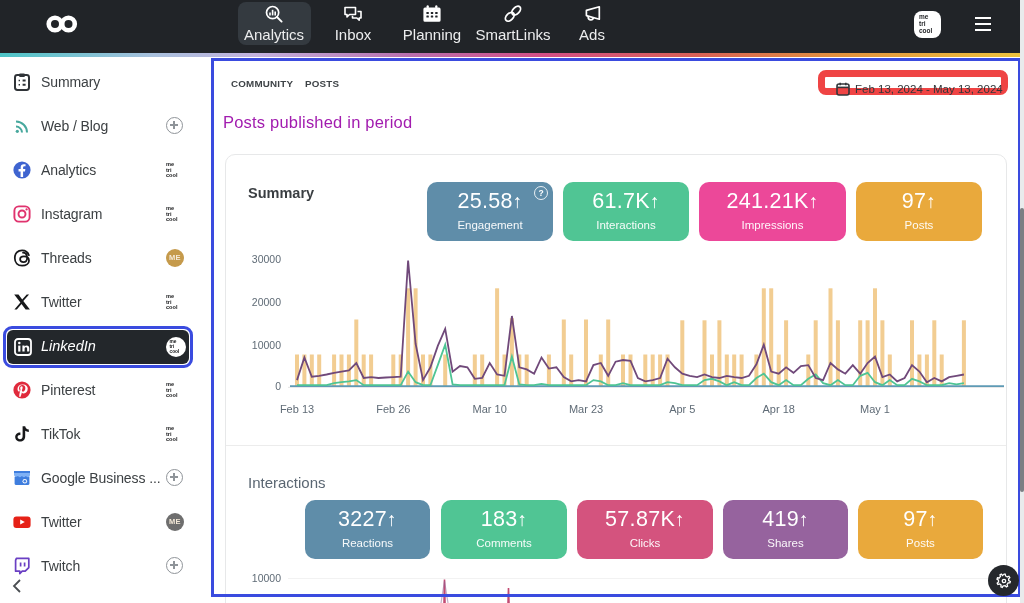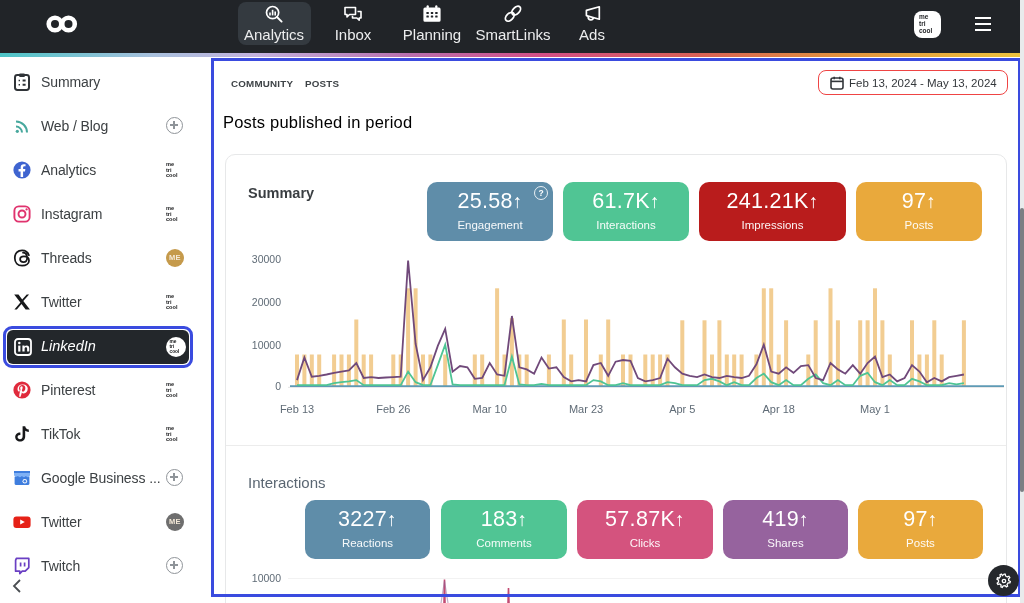--- a/index.html
+++ b/index.html
@@ -22,23 +22,23 @@
 .srow .bdg{position:absolute;left:166px;top:50%;margin-top:-9px;width:20px;height:18px;}
 .mclogo{font-size:5.6px;line-height:5.7px;font-weight:bold;color:#17181a;padding-top:1px;}
 .pluscirc{width:17px;height:17px;border:1.6px solid #8f9499;border-radius:50%;position:relative;}
 .pluscirc:before{content:"";position:absolute;left:3px;top:6.2px;width:7.8px;height:1.6px;background:#8f9499;}
 .pluscirc:after{content:"";position:absolute;left:6.2px;top:3px;width:1.6px;height:7.8px;background:#8f9499;}
 .mecirc{width:18px;height:18px;border-radius:50%;color:#f4e9d8;font-size:7.5px;font-weight:bold;
   text-align:center;line-height:18px;letter-spacing:0.3px;}
 .panelbg{left:211px;top:58px;width:810px;height:545px;background:#fff;z-index:1;}
 .panelborder{left:211px;top:58px;width:810px;height:539px;border:3px solid #3a4bdf;z-index:40;pointer-events:none;}
 .tab{top:78px;font-size:9.8px;font-weight:bold;letter-spacing:0.2px;color:#3e4347;z-index:2;}
-.datebtn{left:818px;top:70px;width:190px;height:25px;border:1px solid #ef4444;border-radius:8px;background:#fff;z-index:2;}
+.datebtn{left:818px;top:70px;width:190px;height:25px;border:7px solid #ef4444;border-radius:8px;background:#fff;z-index:2;}
 .datebtn .dtxt{position:absolute;left:30px;top:6px;font-size:11.5px;color:#33373b;white-space:nowrap;}
-.h1{left:223px;top:113px;font-size:16.5px;font-weight:500;color:#000000;z-index:2;letter-spacing:0.2px;}
+.h1{left:223px;top:113px;font-size:16.5px;font-weight:500;color:#a21caf;z-index:2;letter-spacing:0.2px;}
 .card{left:225px;top:154px;width:782px;height:470px;border:1px solid #e7e8e9;border-radius:10px;background:#fff;z-index:2;}
 .seclbl{font-size:15px;z-index:3;}
 .statbox{height:59px;border-radius:10px;color:#fff;text-align:center;z-index:3;}
 .statbox .val{font-size:21.5px;margin-top:7px;letter-spacing:0.3px;}
 .statbox .val .ar{font-size:19px;font-weight:bold;}
 .statbox .lab{font-size:11.5px;margin-top:5px;opacity:0.95;}
 .qmark{position:absolute;right:5px;top:4px;width:14px;height:14px;border:1.4px solid rgba(255,255,255,0.85);
   border-radius:50%;font-size:8.5px;line-height:13px;color:#fff;text-align:center;font-weight:bold;}
 .divider{left:226px;top:445px;width:780px;height:1px;background:#ececec;z-index:3;}
 .gear{left:988px;top:565px;width:31px;height:31px;border-radius:50%;background:#25282c;z-index:45;}
@@ -257,21 +257,21 @@
 <div class="abs seclbl" style="left:248px;top:185px;font-weight:bold;font-size:14.5px;color:#3a3e42;">Summary</div>
 <div class="abs statbox" style="left:427px;top:182px;width:126px;background:#5f8da9;">
     <div class="qmark">?</div>
     <div class="val">25.58<span class="ar">↑</span></div>
     <div class="lab">Engagement</div>
   </div>
 <div class="abs statbox" style="left:563px;top:182px;width:126px;background:#50c594;">
     <div class="val">61.7K<span class="ar">↑</span></div>
     <div class="lab">Interactions</div>
   </div>
-<div class="abs statbox" style="left:699px;top:182px;width:147px;background:#b91c1c;">
+<div class="abs statbox" style="left:699px;top:182px;width:147px;background:#ec4899;">
     <div class="val">241.21K<span class="ar">↑</span></div>
     <div class="lab">Impressions</div>
   </div>
 <div class="abs statbox" style="left:856px;top:182px;width:126px;background:#e9a93c;">
     <div class="val">97<span class="ar">↑</span></div>
     <div class="lab">Posts</div>
   </div>
 <svg style="position:absolute;left:226px;top:248px;z-index:5;" width="782" height="170" viewBox="226 248 782 170">
 <line x1="288" y1="387.3" x2="1004" y2="387.3" stroke="#e3e3e3" stroke-width="1"></line>
 <rect x="295.0" y="354.5" width="4" height="32.0" fill="#f2cd92"></rect>

